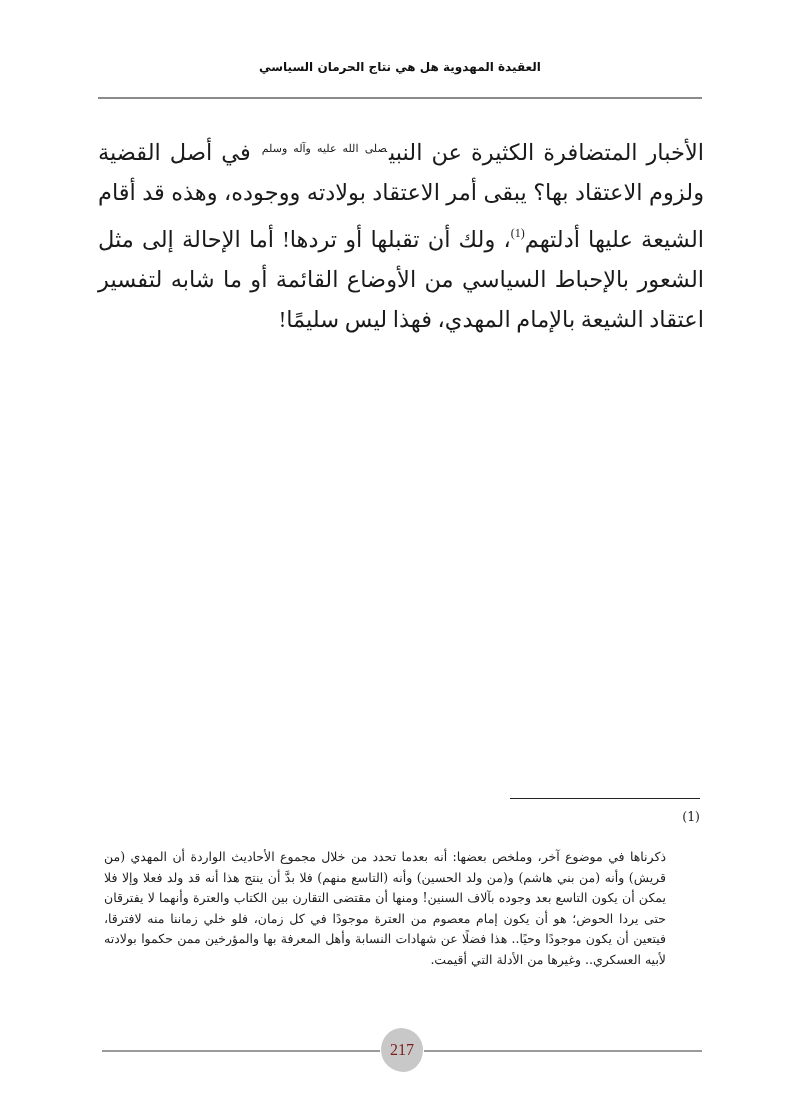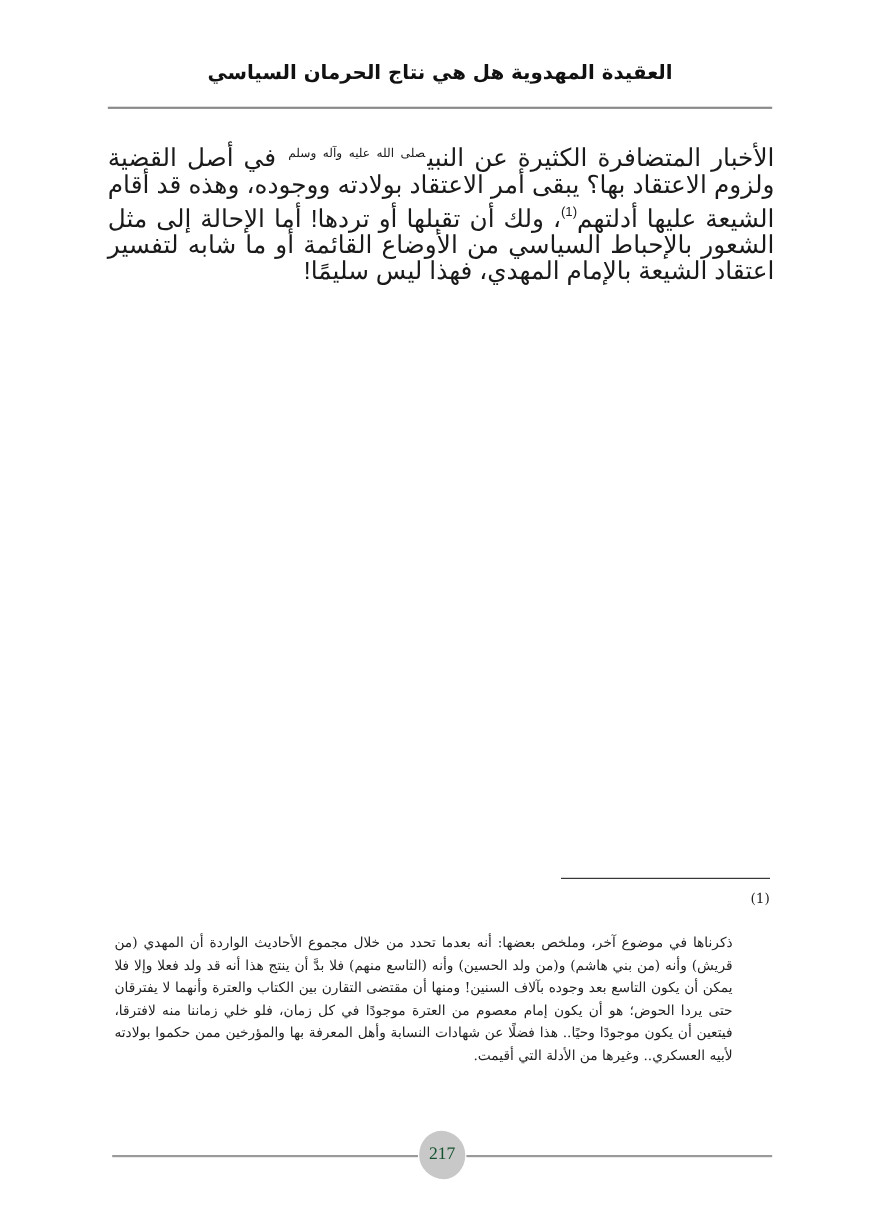--- a/index.html
+++ b/index.html
@@ -17,43 +17,43 @@
     }
     .running-header {
       position: absolute;
       top: 52px;
       left: 100px;
       width: 600px;
       text-align: center;
       direction: rtl;
       font-family: "DejaVu Sans", sans-serif;
       font-weight: bold;
-      font-size: 18px;
+      font-size: 12px;
       line-height: 30px;
       color: #111;
     }
     .header-rule {
       position: absolute;
       top: 97px;
       left: 98px;
       width: 604px;
       height: 0;
       border-top: 2px solid #8a8a8a;
     }
     .body-text {
       position: absolute;
       top: 128px;
       left: 98px;
       width: 606px;
       direction: rtl;
       text-align: justify;
       text-align-last: right;
-      font-family: Liberation Sans, sans-serif;
+      font-family: Liberation Serif, serif;
       font-size: 22.5px;
-      line-height: 24px;
+      line-height: 40px;
       color: #1a1a1a;
       margin: 0;
     }
     .body-text p { margin: 0; }
     .honorific {
       font-size: 11px;
       vertical-align: 8px;
       padding: 0 2px;
     }
     .fn-ref {
@@ -107,21 +107,21 @@
       left: 381px;
       width: 42px;
       height: 44px;
       background: #c8c8c8;
       border-radius: 48% 52% 46% 54% / 50% 50% 50% 50%;
       display: flex;
       align-items: center;
       justify-content: center;
       font-family: "Liberation Serif", serif;
       font-size: 16px;
-      color: #14532d;
+      color: #7f1d1d;
     }
   </style>
 </head>
 <body>
 
 <div class="running-header">العقيدة المهدوية هل هي نتاج الحرمان السياسي</div>
 <div class="header-rule"></div>
 
 <div class="body-text">
   <p><span>الأخبار المتضافرة الكثيرة عن النبي</span><span class="honorific">صلى الله عليه وآله وسلم</span><span> في أصل القضية ولزوم الاعتقاد بها؟ يبقى أمر الاعتقاد بولادته ووجوده، وهذه قد أقام الشيعة عليها أدلتهم</span><sup class="fn-ref">(1)</sup><span>، ولك أن تقبلها أو تردها! أما الإحالة إلى مثل الشعور بالإحباط السياسي من الأوضاع القائمة أو ما شابه لتفسير اعتقاد الشيعة بالإمام المهدي، فهذا ليس سليمًا!</span></p>

